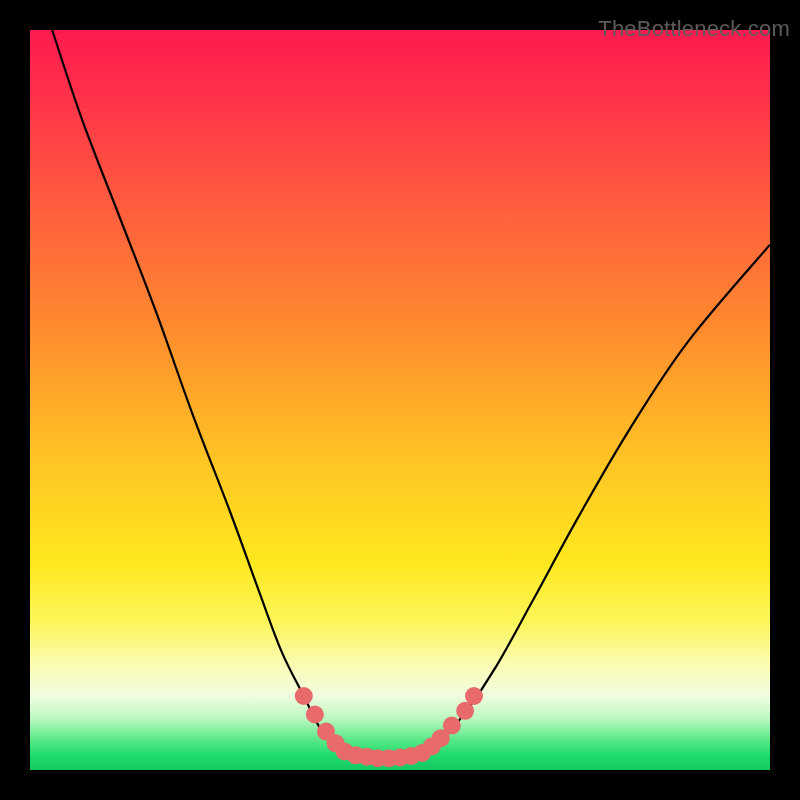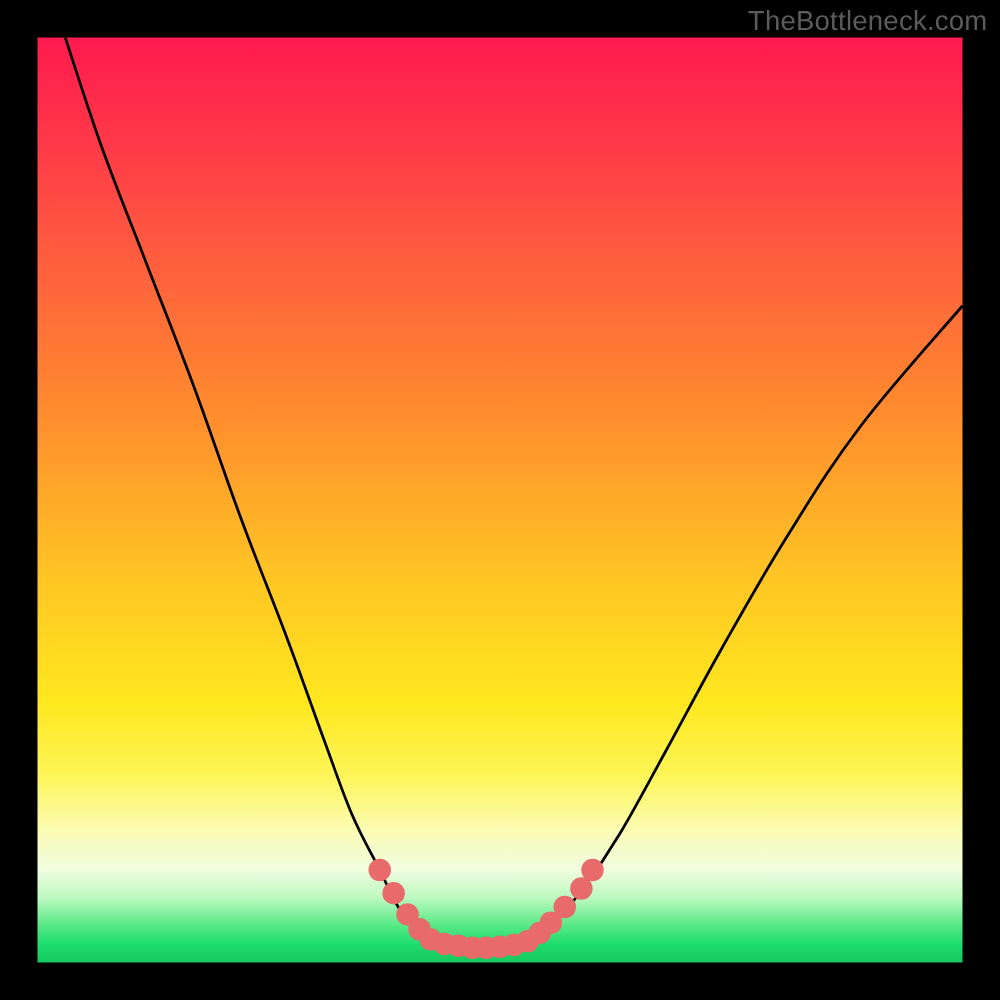--- a/index.html
+++ b/index.html
@@ -36,21 +36,21 @@
       #fbfcb8 86%,
       #f0fde0 90%,
       #bdf9c0 93%,
       #57e886 96%,
       #1fdc6e 98%,
       #14c85e 100%
     );
   }
   .watermark {
     position: absolute;
-    top: 4px;
+    top: 16px;
     right: 10px;
     color: #5c5c5c;
     font-size: 22px;
     letter-spacing: 0.2px;
     user-select: none;
   }
   svg.curve {
     position: absolute;
     left: 0;
     top: 0;

